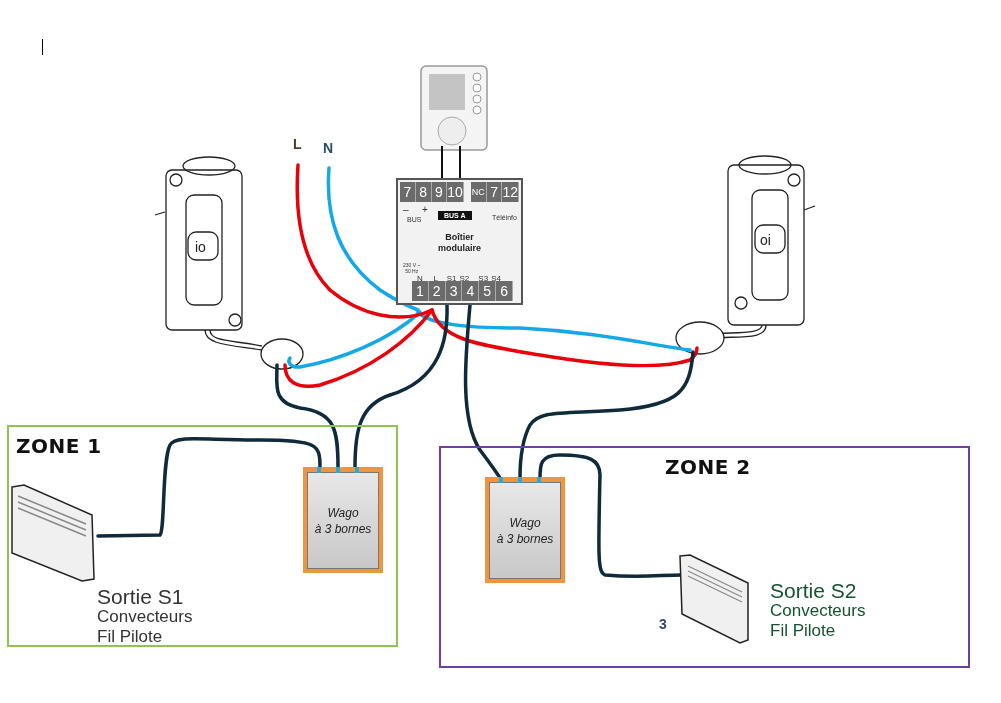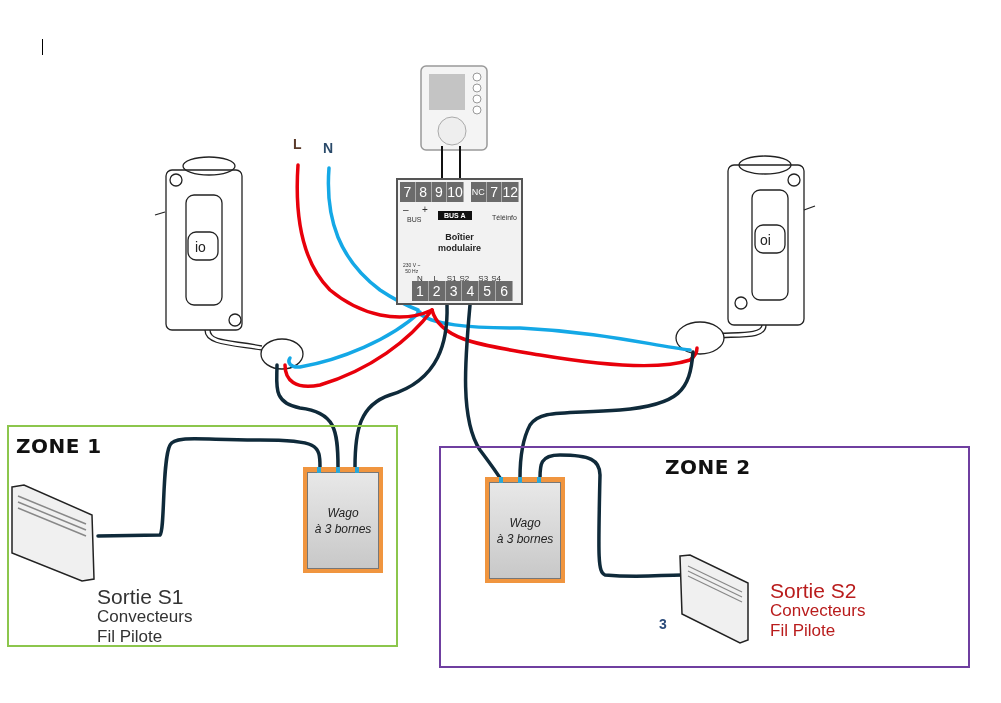--- a/index.html
+++ b/index.html
@@ -175,18 +175,18 @@
 <div class="zone-title" style="left:665px;top:455px;">ZONE 2</div>
 <div class="wago wago2">
   <span class="pin" style="left:14px"></span>
   <span class="pin" style="left:33px"></span>
   <span class="pin" style="left:52px"></span>
   <div class="wago-inner">
     <span>Wago</span>
     <span>à 3 bornes</span>
   </div>
 </div>
-<div class="label-block" style="left:770px;top:546px;color:#b91c1c;">
+<div class="label-block" style="left:770px;top:546px;color:#14532d;">
   <span class="l1">Sortie S2</span>
   <span class="l2">Convecteurs</span>
   <span class="l2">Fil Pilote</span>
 </div>
 <div style="position:absolute;left:659px;top:616px;font-size:14px;color:#2a4a7a;font-weight:bold;">3</div>
 
 </body></html>

